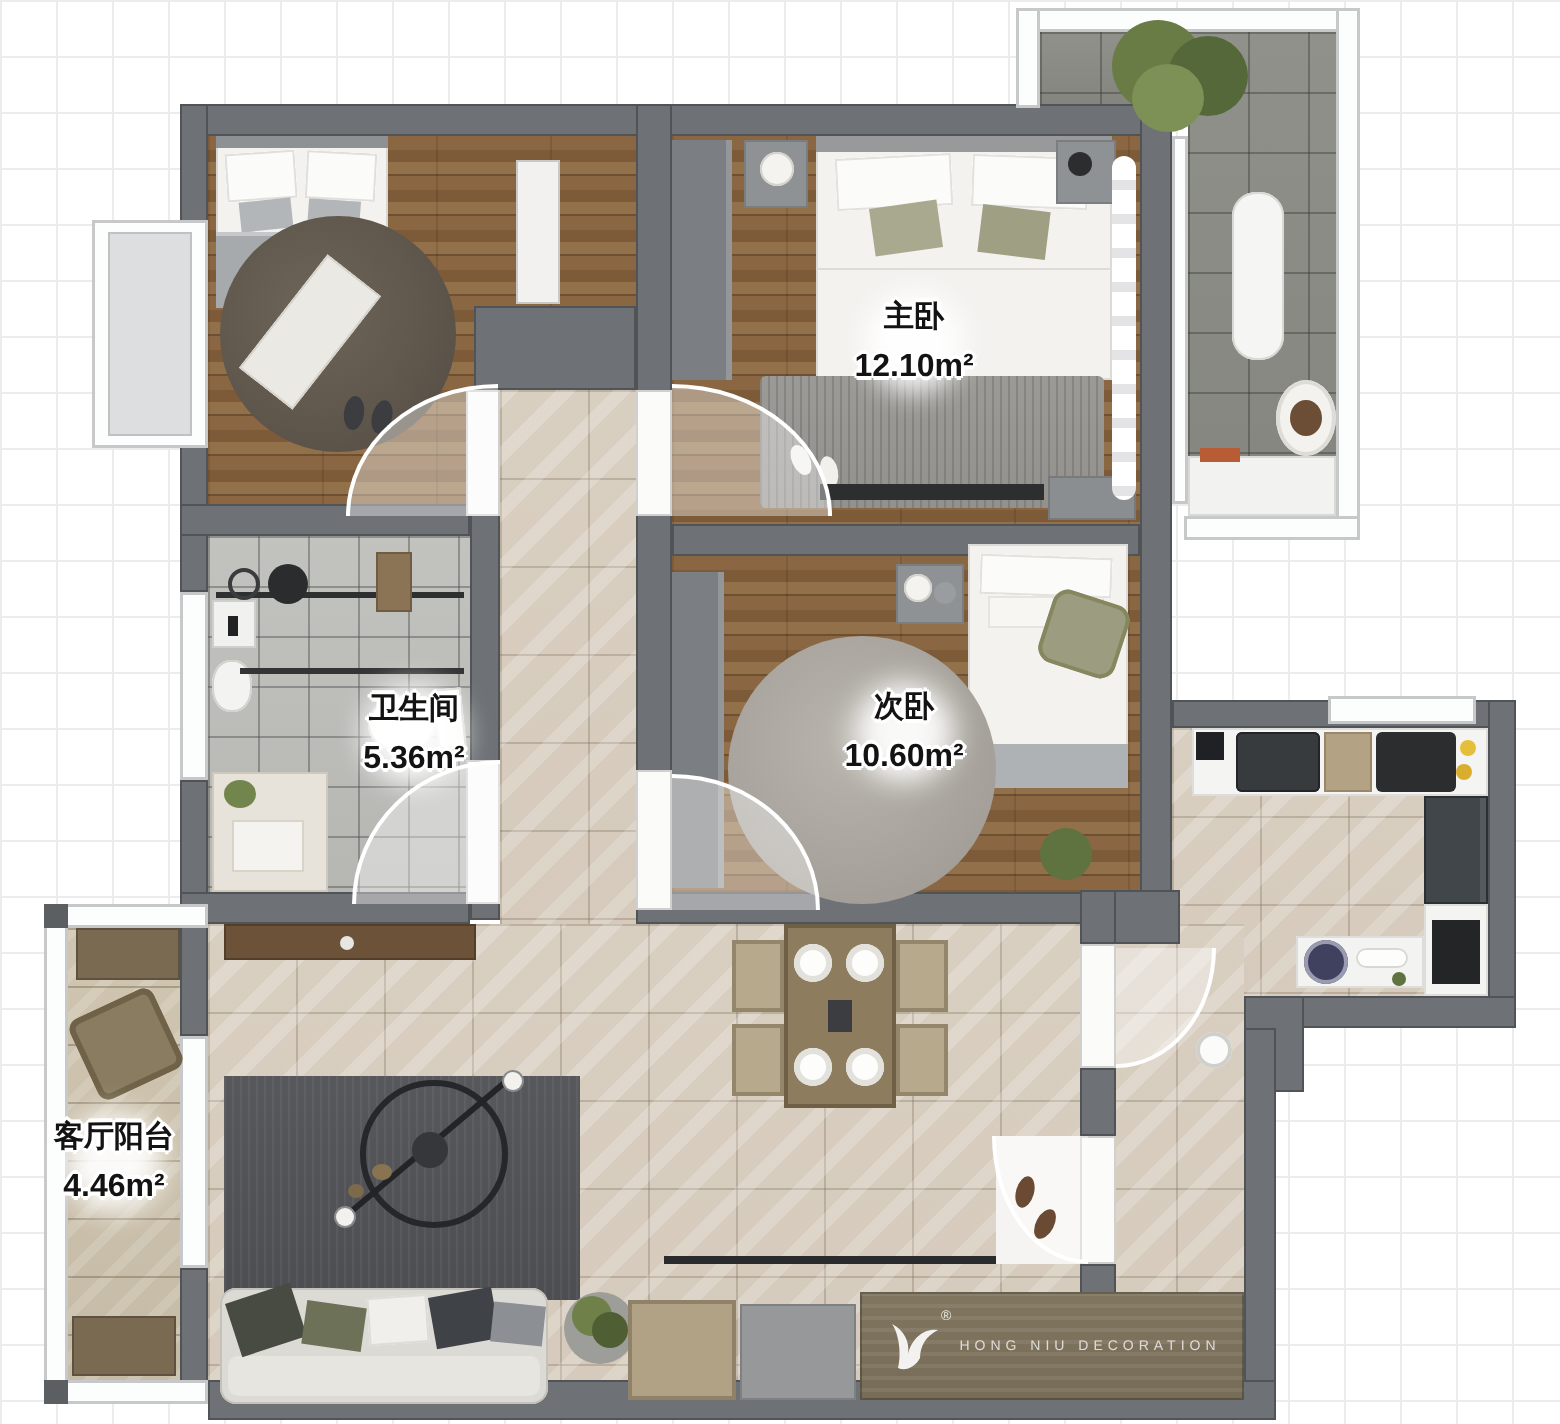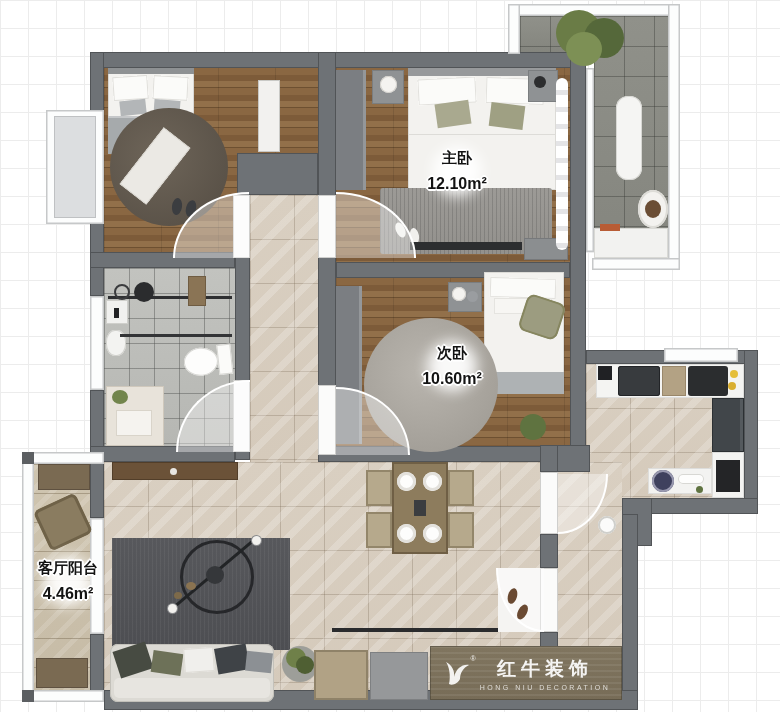--- a/index.html
+++ b/index.html
@@ -299,35 +299,38 @@
   </div>
 
   <div class="abs furn" style="left:38px;top:464px;width:52px;height:26px;background:#7a6a52;box-shadow:inset 0 0 0 1px #5f5140;"></div>
   <div class="abs furn" style="left:40px;top:500px;width:46px;height:44px;border-radius:6px;background:#8a7c60;box-shadow:inset 0 0 0 3px #6f6248;transform:rotate(-25deg);"></div>
   <div class="abs furn" style="left:36px;top:658px;width:52px;height:30px;background:#7a6a52;box-shadow:inset 0 0 0 1px #5f5140;"></div>
 
   <div class="room-label" style="left:457px;top:171px;">
     <span class="rname">主卧</span>
     <span class="rarea">12.10m²</span>
   </div>
+  <div class="room-label" style="left:207px;top:367px;">
+    <span class="rname">卫生间</span>
+    <span class="rarea">5.36m²</span>
+  </div>
   <div class="room-label" style="left:452px;top:366px;">
     <span class="rname">次卧</span>
     <span class="rarea">10.60m²</span>
   </div>
-  <div class="room-label" style="left:68px;top:581px;">
+  <div class="room-label" style="left:57px;top:581px;">
     <span class="rname">客厅阳台</span>
     <span class="rarea">4.46m²</span>
   </div>
 
   <div class="abs wm" style="left:430px;top:646px;width:192px;height:54px;">
     <span style="position:relative;display:inline-block;width:30px;height:30px;">
       <svg width="30" height="30" viewBox="0 0 30 30">
           <path d="M7 26 C9 18 7 8 4 4 C10 7 13 13 12 19 C14 11 20 6 27 7 C21 10 18 15 18 21 C16 25 11 28 7 26 Z" fill="#ffffff" opacity="0.9"></path>
         </svg>
       <span style="position:absolute;top:-3px;right:-4px;font-size:7px;color:#fff;opacity:0.85;">®</span>
     </span>
     <span class="wm-text">
-      <span class="wm-brand">红牛装饰</span>
       <span class="wm-sub">HONG NIU DECORATION</span>
     </span>
   </div>
 
 </div>
 
 </body></html>

